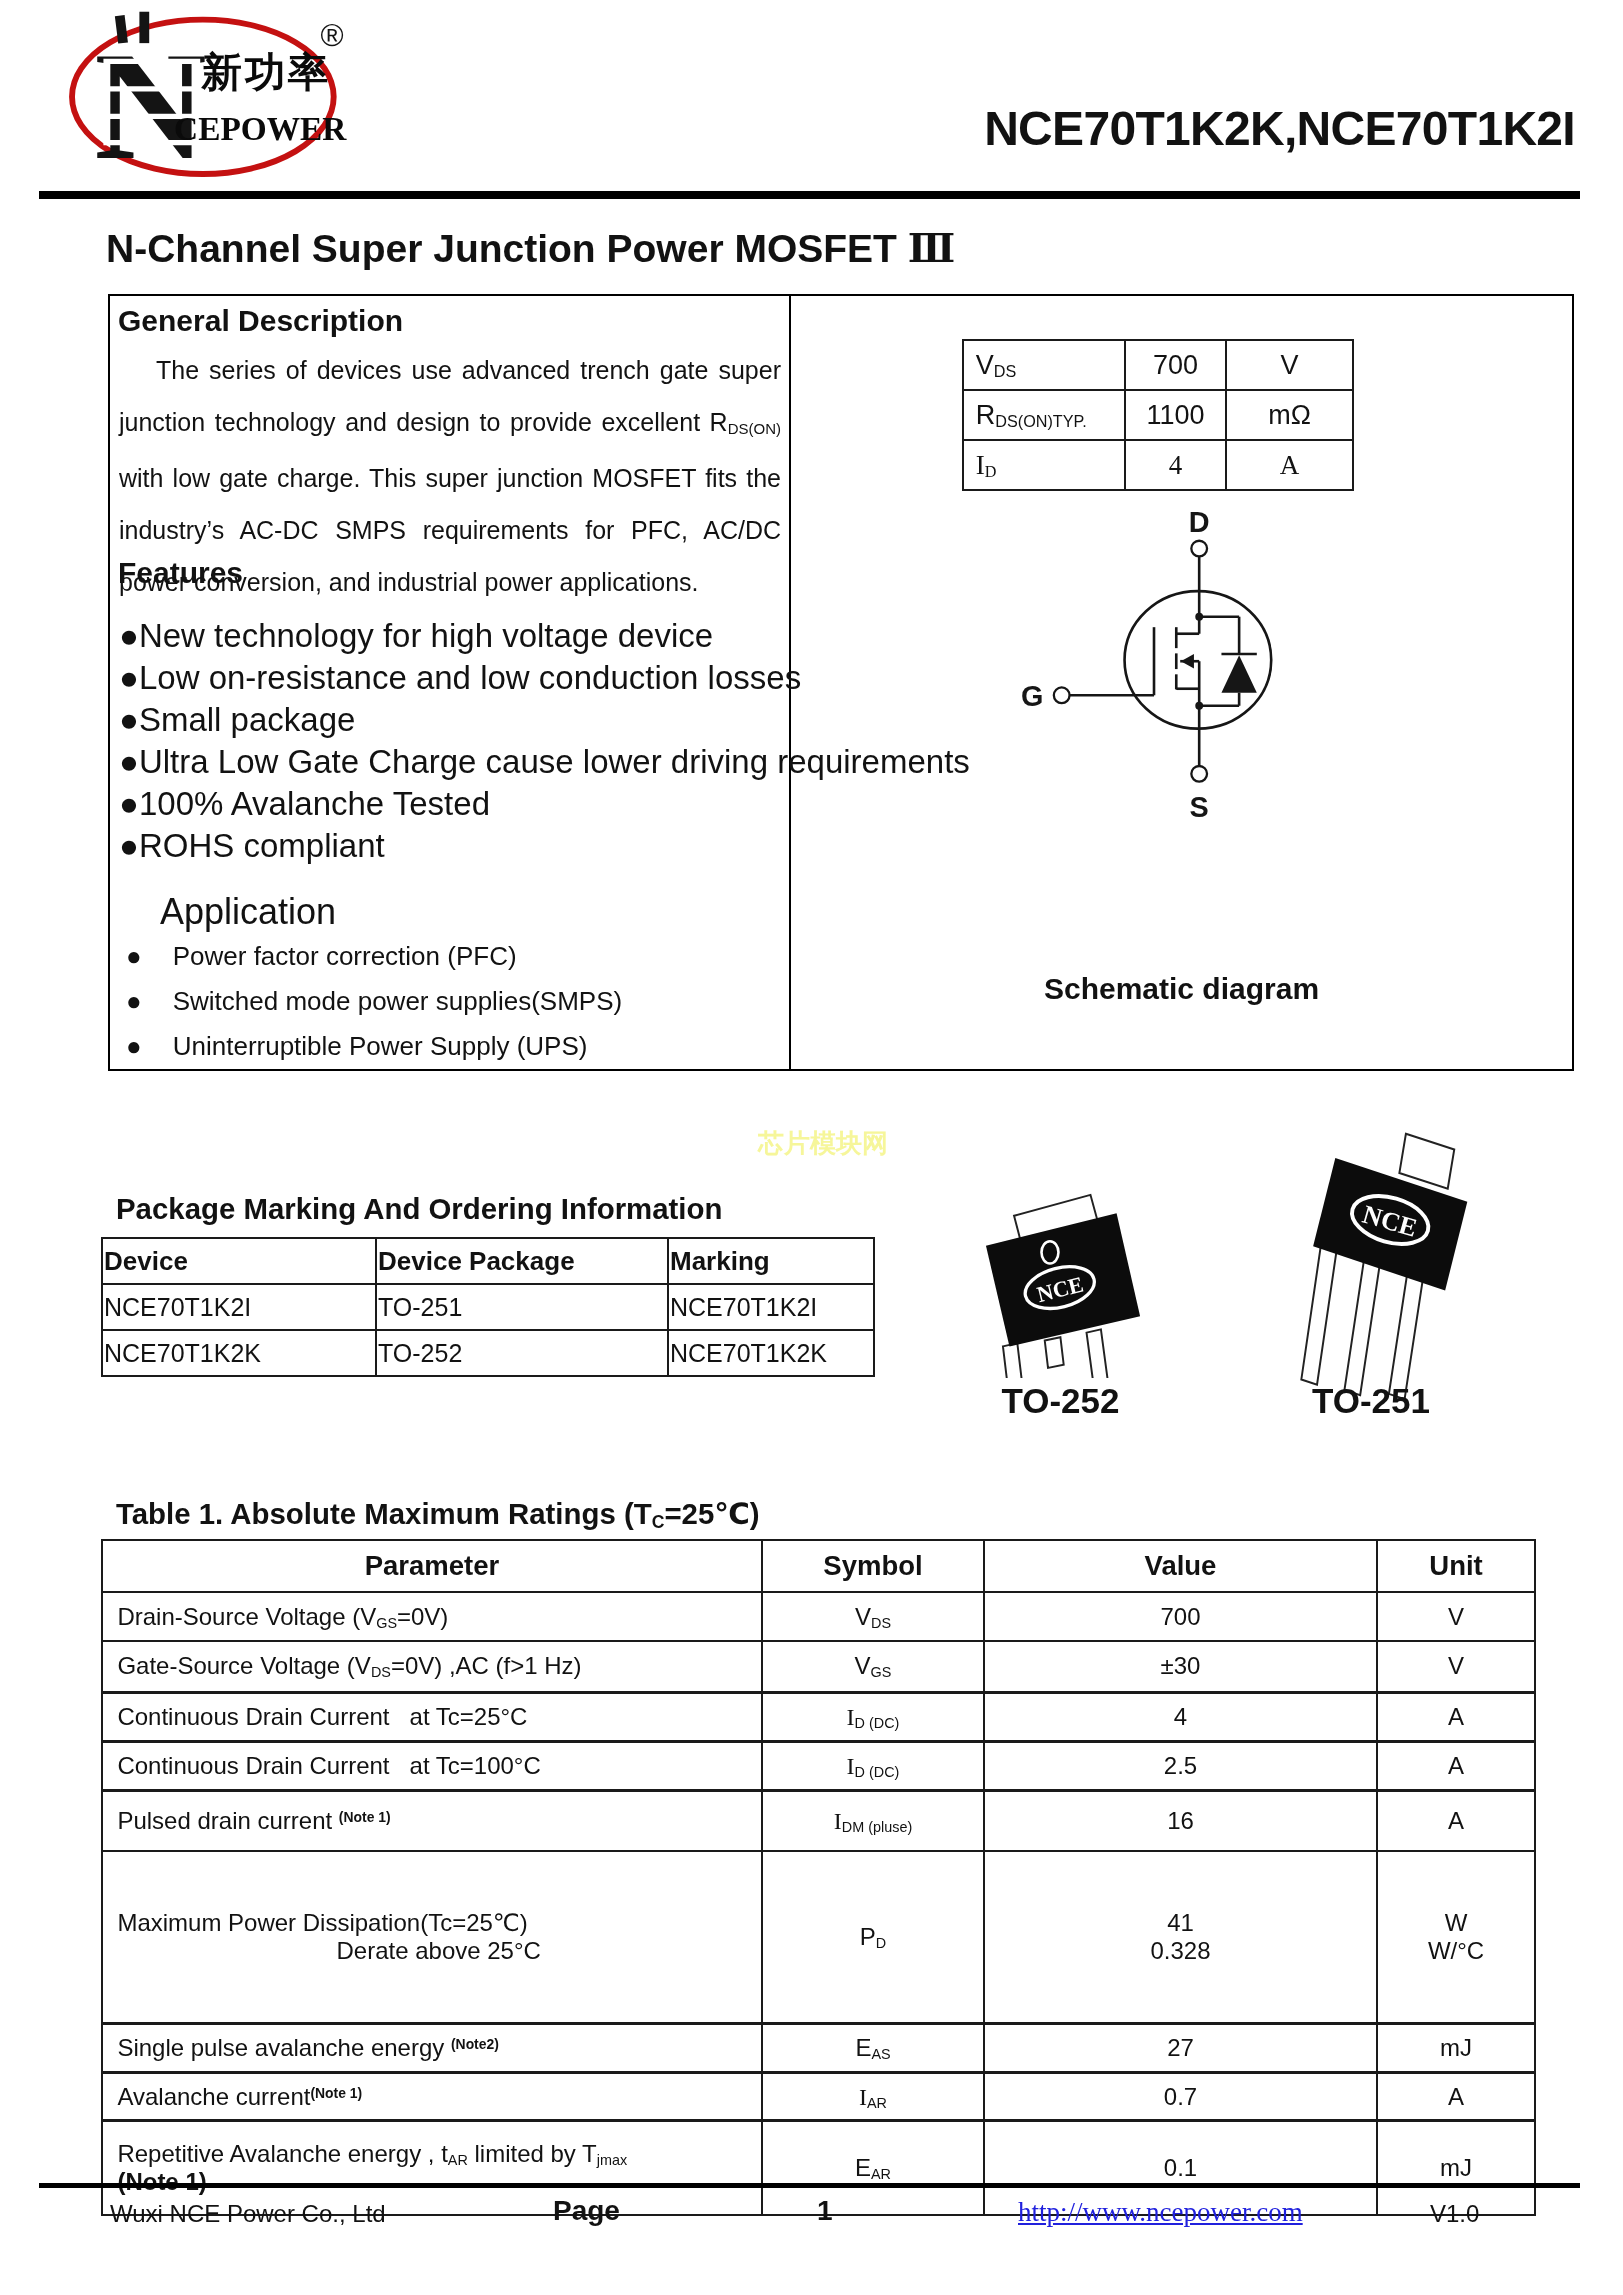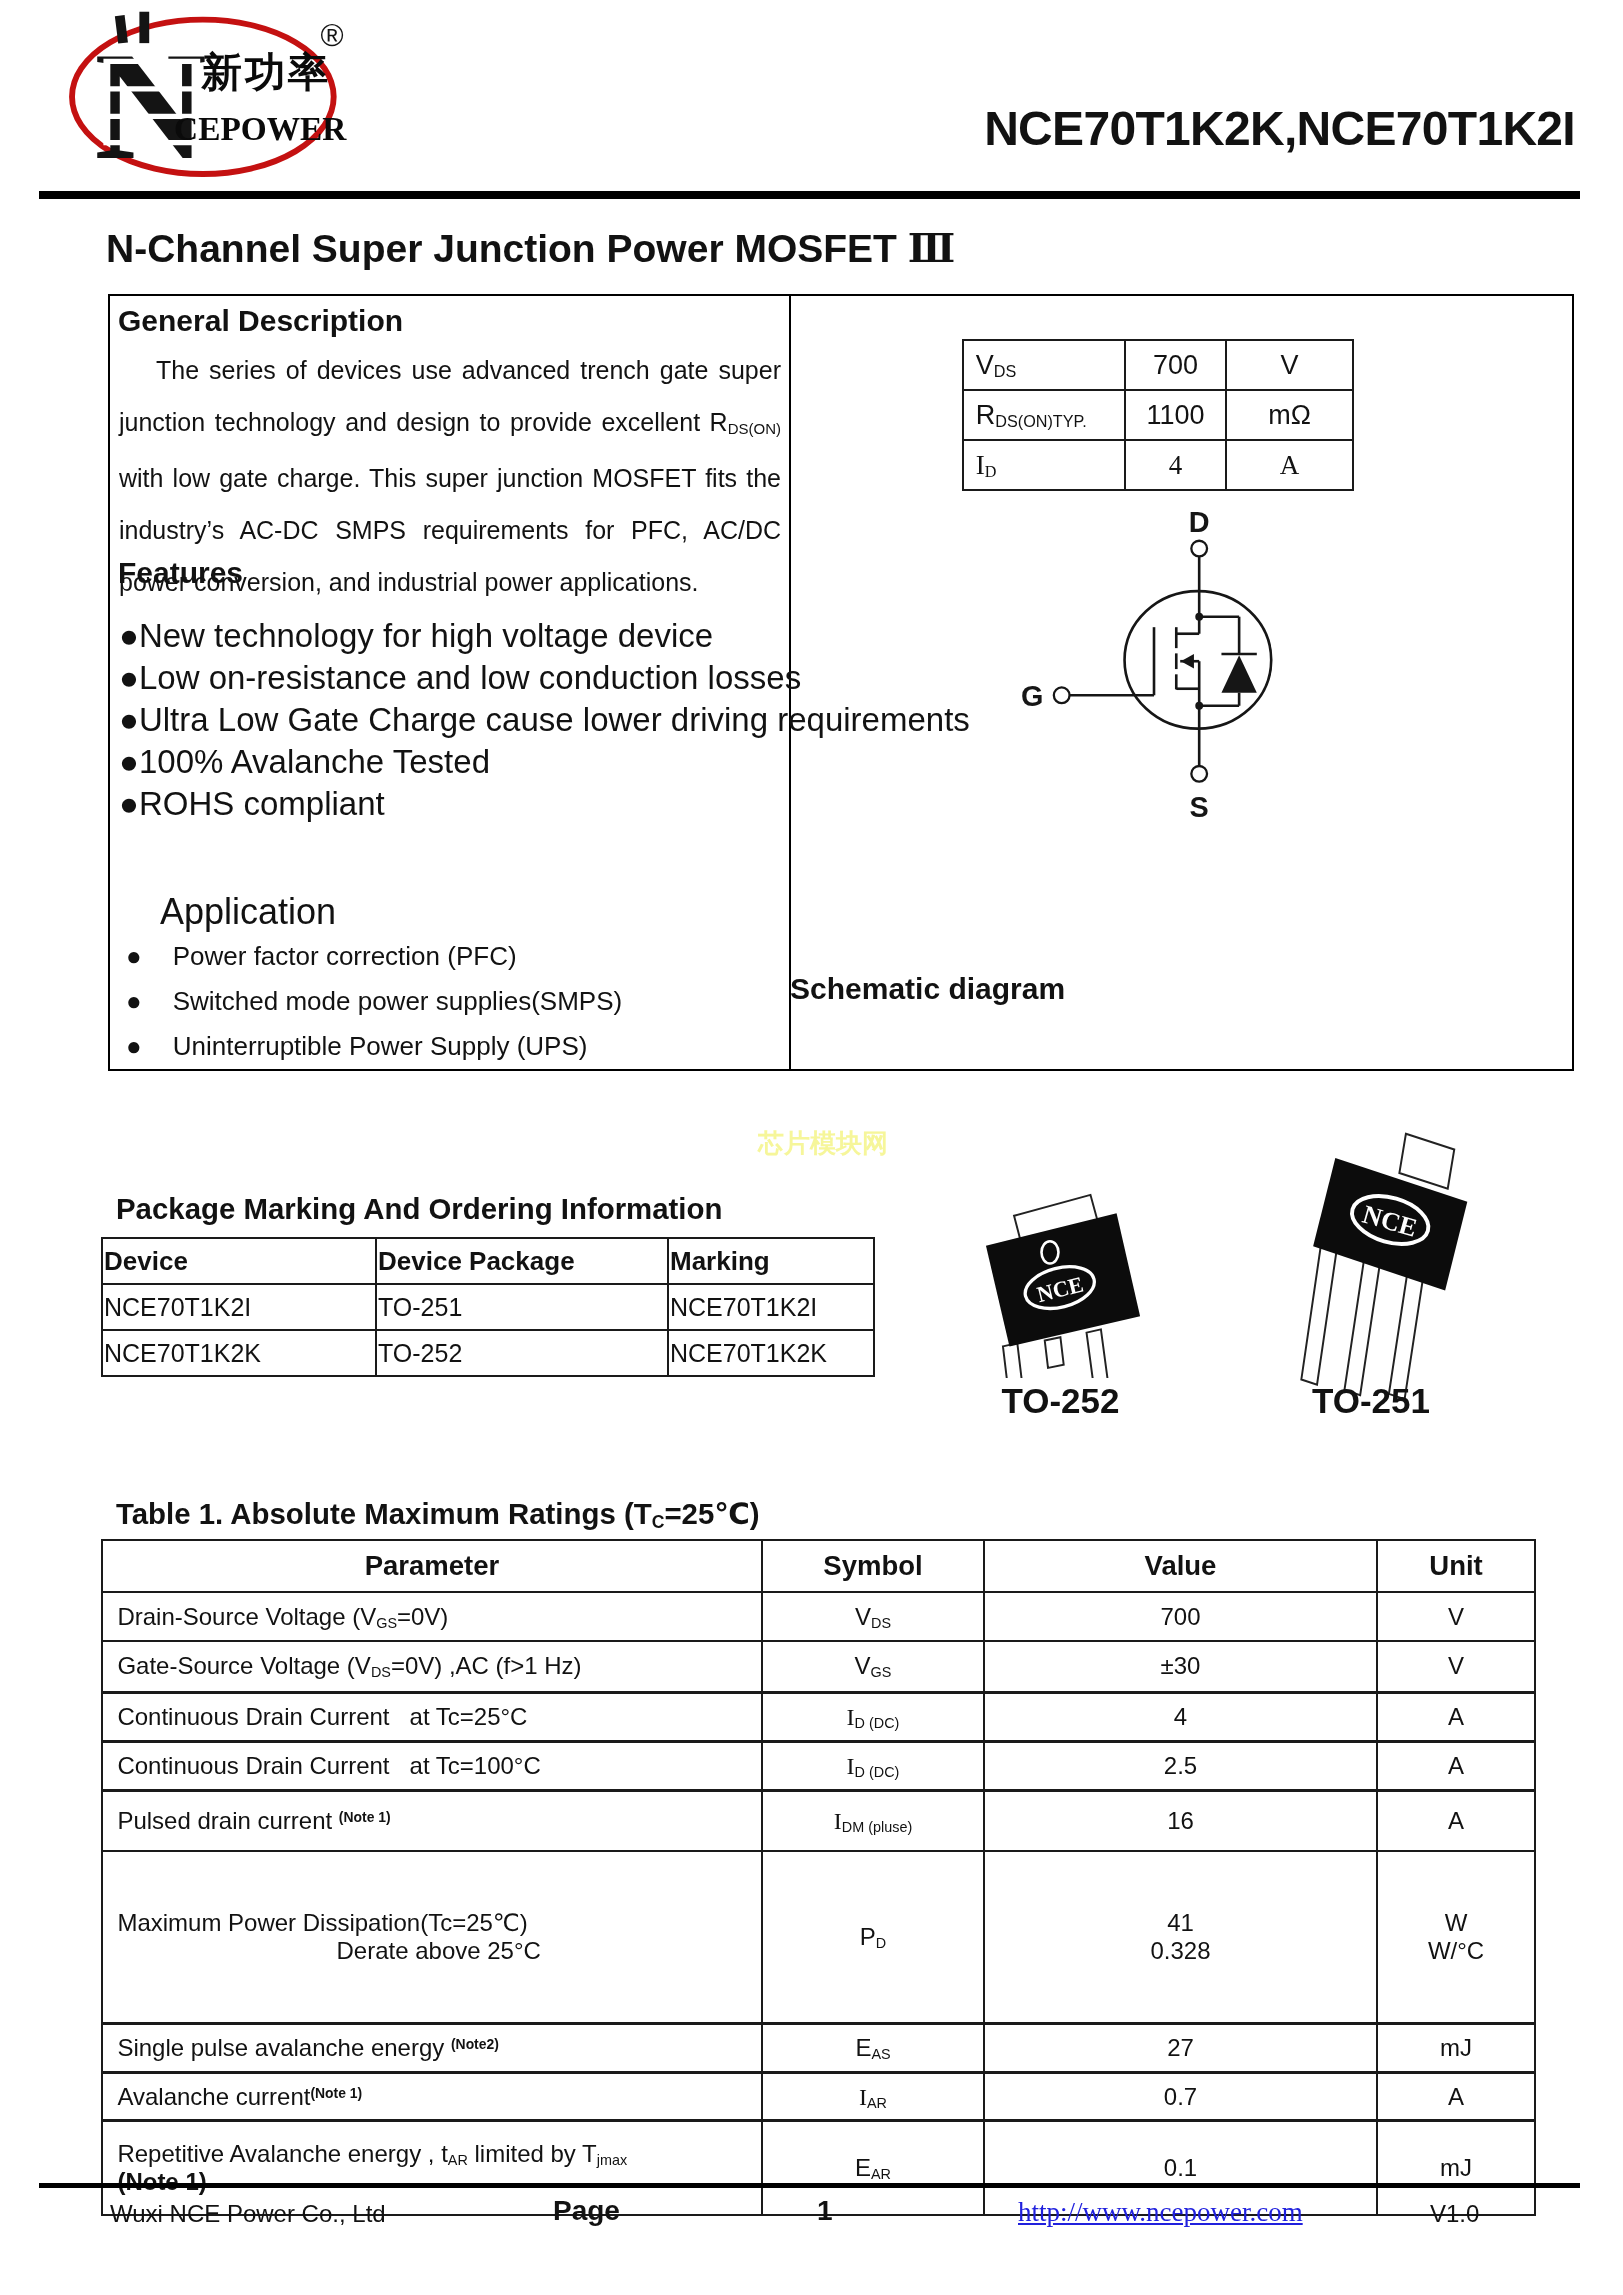--- a/index.html
+++ b/index.html
@@ -30,21 +30,21 @@
   .application-list .item{height:45px;line-height:45px;white-space:nowrap;}
   .application-list .blt{display:inline-block;margin-right:31px;}
 
   
   .spec-table{left:962px;top:339px;}
   .spec-table table{border-collapse:collapse;table-layout:fixed;}
   .spec-table td{border:2px solid #1a1a1a;height:46px;font-size:27px;text-align:center;vertical-align:middle;}
   .spec-table td.p{text-align:left;padding-left:11.8px;}
   .serif-row td{font-family:"Liberation Serif","DejaVu Serif",serif;}
 
-  .schematic-caption{left:790px;top:972px;width:783px;text-align:left;font-size:30px;font-weight:700;}
+  .schematic-caption{left:790px;top:972px;width:783px;text-align:center;font-size:30px;font-weight:700;}
 
   .watermark{left:758px;top:1126px;font-size:26px;font-weight:700;}
 
   
   .pkg-heading{left:116px;top:1192px;font-size:29.4px;font-weight:700;}
   .pkg-table{left:101px;top:1237px;}
   .pkg-table table{border-collapse:collapse;table-layout:fixed;border:2.6px solid #111;}
   .pkg-table th,.pkg-table td{border:2px solid #1a1a1a;height:42px;text-align:left;vertical-align:middle;}
   .pkg-table th{font-size:26px;}
   .pkg-table td{font-size:25px;}
@@ -103,20 +103,21 @@
   <div class="abs content-box"></div>
   <div class="abs col-divider"></div>
 
   <div class="abs gd-heading">General Description</div>
   <div class="abs gd-para"><span>The series of devices use advanced trench gate super junction technology and design to provide excellent R</span><sub>DS(ON)</sub><span> with low gate charge. This super junction MOSFET fits the industry’s AC-DC SMPS requirements for PFC, AC/DC power conversion, and industrial power applications.</span></div>
 
   <div class="abs features-heading">Features</div>
   <div class="abs features-list">
     <div class="item"><span>●</span><span>New technology for high voltage device</span></div>
     <div class="item"><span>●</span><span>Low on-resistance and low conduction losses</span></div>
+    <div class="item"><span>●</span><span>Small package</span></div>
     <div class="item"><span>●</span><span>Ultra Low Gate Charge cause lower driving requirements</span></div>
     <div class="item"><span>●</span><span>100% Avalanche Tested</span></div>
     <div class="item"><span>●</span><span>ROHS compliant</span></div>
   </div>
 
   <div class="abs application-heading">Application</div>
   <div class="abs application-list">
     <div class="item"><span class="blt">●</span><span>Power factor correction (PFC)</span></div>
     <div class="item"><span class="blt">●</span><span>Switched mode power supplies(SMPS)</span></div>
     <div class="item"><span class="blt">●</span><span>Uninterruptible Power Supply (UPS)</span></div>

